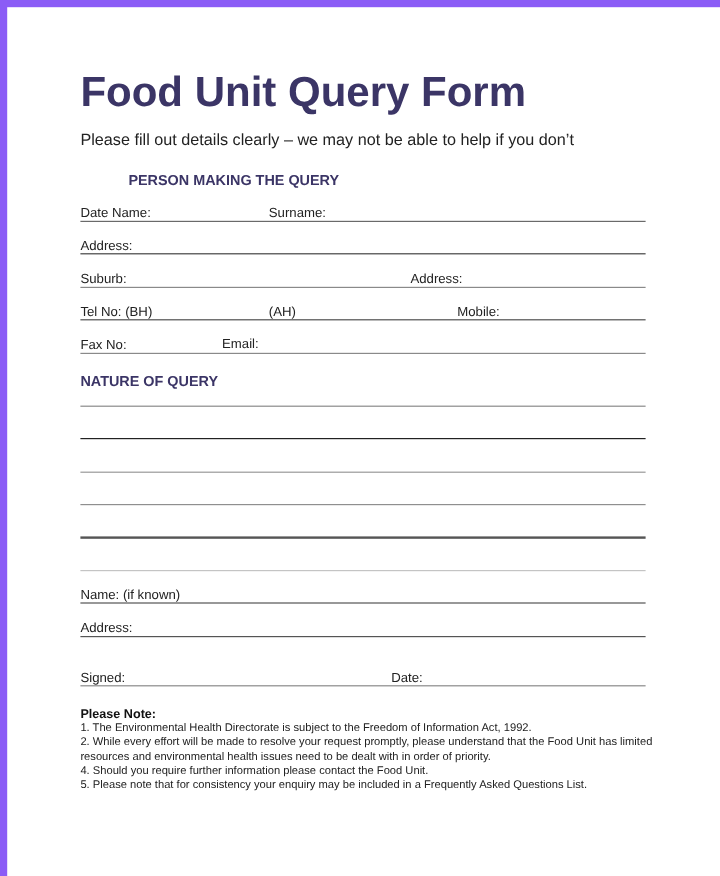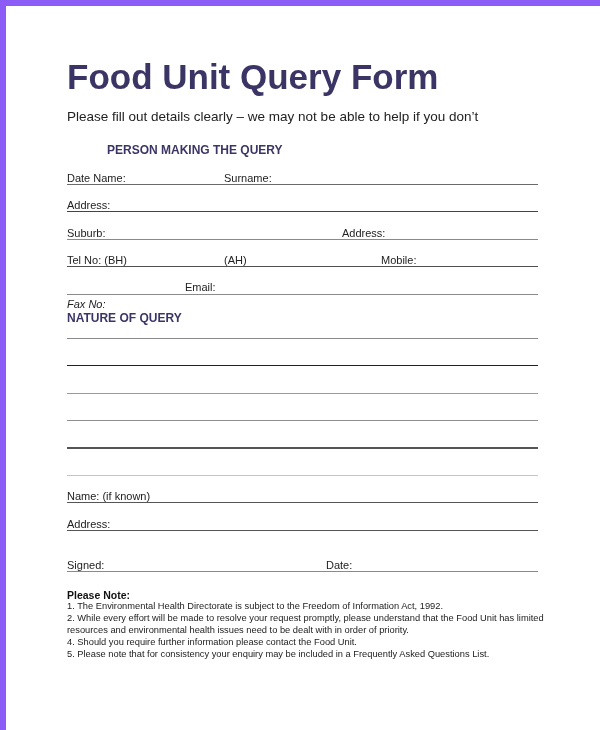--- a/index.html
+++ b/index.html
@@ -70,21 +70,21 @@
 
   <div class="field-label" style="left:61px; top:221px;">Suburb:</div>
   <div class="field-label" style="left:336px; top:221px;">Address:</div>
   <div class="field-line" style="top:233px; border-top-color:#8a8a8a;"></div>
 
   <div class="field-label" style="left:61px; top:248px;">Tel No: (BH)</div>
   <div class="field-label" style="left:218px; top:248px;text-align:right;">(AH)</div>
   <div class="field-label" style="left:375px; top:248px;">Mobile:</div>
   <div class="field-line" style="top:260px; border-top-color:#505050;"></div>
 
-  <div class="field-label" style="left:61px; top:292px;font-style:italic;">Fax No:</div>
+  <div class="field-label" style="left:61px; top:276px;">Fax No:</div>
   <div class="field-label" style="left:179px; top:275px;">Email:</div>
   <div class="field-line" style="top:288px; border-top-color:#8a8a8a;"></div>
 
   <div class="abs section-heading" style="left:61px; top:305px;">NATURE OF QUERY</div>
 
   <div class="field-line" style="top:332px; border-top-color:#8a8a8a;"></div>
   <div class="field-line" style="top:359px; border-top-color:#222;"></div>
   <div class="field-line" style="top:387px; border-top-color:#9a9a9a;"></div>
   <div class="field-line" style="top:414px; border-top-color:#8f8f8f;"></div>
   <div class="field-line" style="top:441px; border-top:2px solid #555;"></div>

